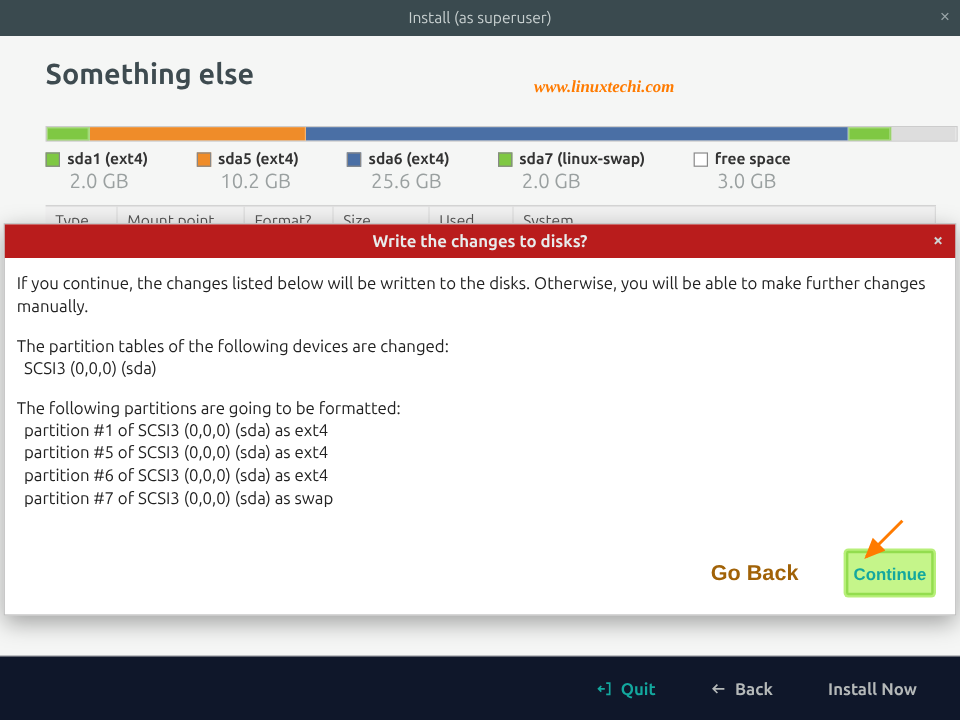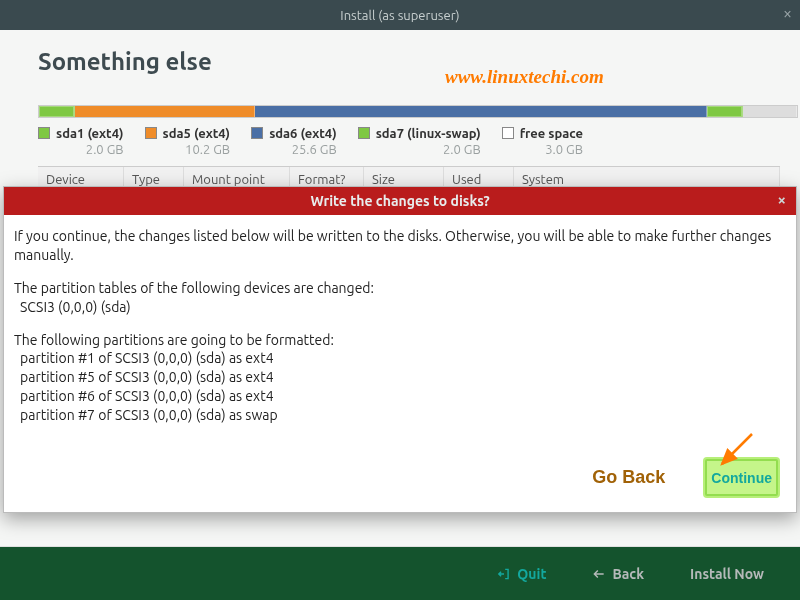--- a/index.html
+++ b/index.html
@@ -34,48 +34,48 @@
 .heading {
   font-size: 24px;
   font-weight: 600;
   color: #3e4b50;
 }
 .watermark {
   position: absolute;
   top: 66px; left: 445px;
   color: #ff7b00;
   font-weight: bold;
-  font-size: 19px;
+  font-size: 14px;
   font-family: "Times New Roman", serif;
   font-style: italic;
 }
 .diskbar {
   margin-top: 30px;
   height: 13px;
   width: 760px;
   display: flex;
   border: 1px solid #ccc;
   background: #e8e8e8;
 }
 .seg { height: 100%; border-right: 1px solid rgba(255,255,255,0.35); }
 .seg.green { background: #7fc843; box-shadow: inset 0 0 0 1px rgba(255,255,255,0.3);}
 .seg.orange { background: #ef8c29; }
 .seg.blue { background: #4a6fa5; }
 .seg.free { background: #ddd; }
 .legend {
   display: flex;
-  gap: 21px;
+  gap: 40px;
   margin-top: 8px;
   font-size: 13px;
   flex-wrap: wrap;
 }
 .legend-item { display: flex; flex-direction: column; }
 .legend-top { display: flex; align-items: center; gap: 6px; font-weight: 700; color: #333;}
 .swatch { width: 12px; height: 12px; border: 1px solid #888; }
-.legend-size { font-size: 13px; color: #9aa0a0; margin-left: 20px; margin-top:2px;text-align:right;}
+.legend-size { font-size: 17px; color: #9aa0a0; margin-left: 20px; margin-top:2px;}
 .table-head {
   margin-top: 10px;
   display: flex;
   font-size: 13px;
   color: #555;
   border-top: 1px solid #ccc;
   border-bottom: 1px solid #ccc;
   background: #f1f1f1;
 }
 .table-head > div { padding: 5px 8px; border-right: 1px solid #ddd; }
@@ -136,21 +136,21 @@
 .arrow {
   position: absolute;
   right: 40px;
   top: 428px;
   pointer-events: none;
 }
 .footer {
   position: absolute;
   bottom: 0; left: 0; right: 0;
   height: 54px;
-  background: #14532d;
+  background: #0f172a;
   border-top: 1px solid #e0e0e0;
   display: flex;
   align-items: center;
   justify-content: flex-end;
   gap: 46px;
   padding-right: 36px;
   font-size: 14px;
   font-weight: 700;
 }
 .footer .quit { color: #13a89e; display:flex; align-items:center; gap:6px; cursor:pointer;}
@@ -209,21 +209,20 @@
     <div class="legend-item">
       <div class="legend-top">
         <span class="swatch" style="background:#fff"></span>
         <span>free space</span>
       </div>
       <span class="legend-size">3.0 GB</span>
     </div>
   </div>
 
   <div class="table-head">
-    <div style="width:86px">Device</div>
     <div style="width:60px">Type</div>
     <div style="width:106px">Mount point</div>
     <div style="width:74px">Format?</div>
     <div style="width:80px">Size</div>
     <div style="width:70px">Used</div>
     <div style="flex:1">System</div>
   </div>
 </div>
 
 <div class="watermark">www.linuxtechi.com</div>

